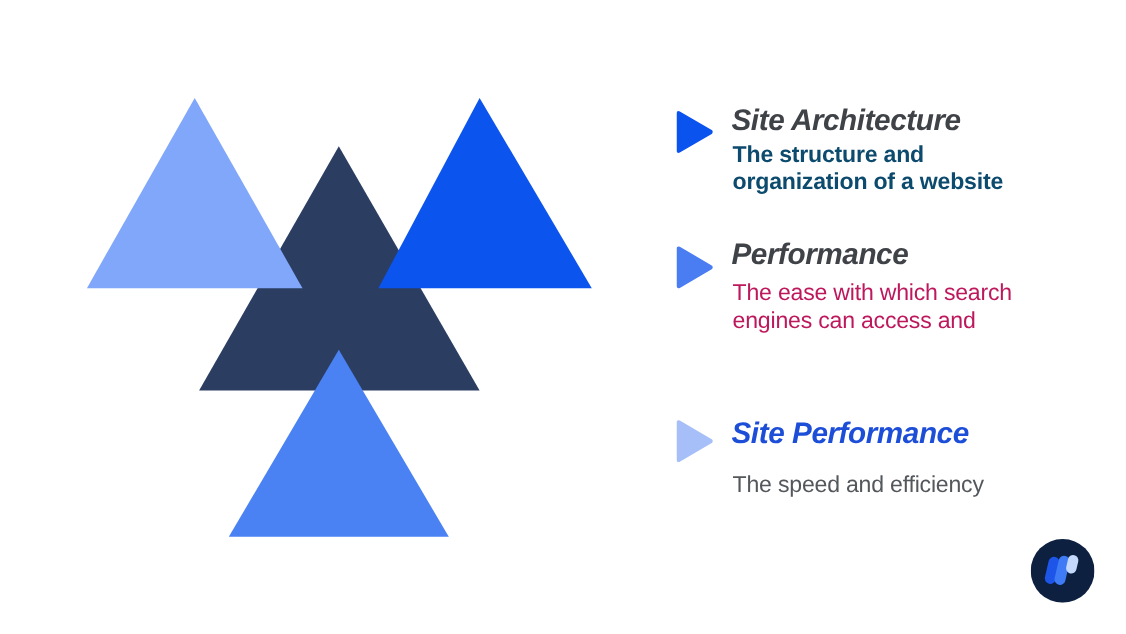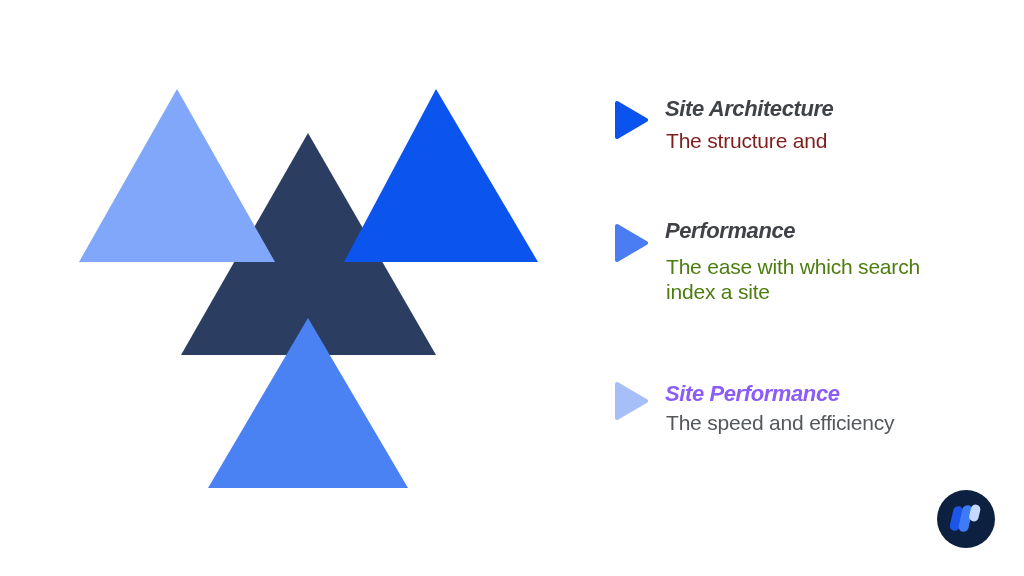--- a/index.html
+++ b/index.html
@@ -33,38 +33,38 @@
     width: 33px;
     height: 40px;
   }
   .item-1 .bullet { top: 7px; }
   .item-2 .bullet { top: 8px; }
   .item-3 .bullet { top: 3px; }
   .item-title {
     position: absolute;
     left: 51px;
     top: 0;
-    font-size: 22px;
+    font-size: 27px;
     line-height: 32px;
     font-weight: 700;
     font-style: italic;
     letter-spacing: -0.4px;
     white-space: nowrap;
   }
   .item-body {
     position: absolute;
     left: 52px;
     font-size: 21px;
     line-height: 25px;
     letter-spacing: -0.2px;
     white-space: nowrap;
   }
   .item-1 .item-body { top: 35px; }
   .item-2 .item-body { top: 39px; }
-  .item-3 .item-body { top: 32px; }
+  .item-3 .item-body { top: 50px; }
   .logo {
     position: absolute;
     left: 937px;
     top: 490px;
     width: 58px;
     height: 58px;
   }
 </style>
 </head>
 <body style="background: rgb(255, 255, 255);">
@@ -76,41 +76,42 @@
     <polygon points="117,19 19,192 215,192" fill="#80a7fa"></polygon>
     <polygon points="376,19 284,192 478,192" fill="#0b54ee"></polygon>
     <polygon points="248,248 148,418 348,418" fill="#4a82f4"></polygon>
   </svg>
 
   <div class="item item-1">
     <svg class="bullet" viewBox="0 0 33 40" aria-hidden="true">
       <polygon points="2,3 31,20 2,37" stroke-width="4" stroke-linejoin="round" fill="#0b53ee" stroke="#0b53ee"></polygon>
     </svg>
     <div class="item-title" style="color: rgb(63, 66, 71);">Site Architecture</div>
-    <div class="item-body" style="color: #7f1d1d;">
+    <div class="item-body" style="color: #0c4a6e; font-weight: bold;">
       <div>The structure and</div>
+      <div>organization of a website</div>
     </div>
   </div>
 
   <div class="item item-2">
     <svg class="bullet" viewBox="0 0 33 40" aria-hidden="true">
       <polygon points="2,3 31,20 2,37" stroke-width="4" stroke-linejoin="round" fill="#4a7df2" stroke="#4a7df2"></polygon>
     </svg>
     <div class="item-title" style="color: rgb(63, 66, 71);">Performance</div>
-    <div class="item-body" style="color: #4d7c0f;">
+    <div class="item-body" style="color: #be185d;">
       <div>The ease with which search</div>
-      <div>index a site</div>
+      <div>engines can access and</div>
     </div>
   </div>
 
   <div class="item item-3">
     <svg class="bullet" viewBox="0 0 33 40" aria-hidden="true">
       <polygon points="2,3 31,20 2,37" stroke-width="4" stroke-linejoin="round" fill="#a6bff8" stroke="#a6bff8"></polygon>
     </svg>
-    <div class="item-title" style="color: #8b5cf6;">Site Performance</div>
+    <div class="item-title" style="color: #1d4ed8;">Site Performance</div>
     <div class="item-body" style="color: rgb(84, 88, 92);">
       <div>The speed and efficiency</div>
     </div>
   </div>
 
   <svg class="logo" viewBox="0 0 58 58" aria-hidden="true">
     <circle cx="29" cy="29" r="29" fill="#0d2040"></circle>
     <rect x="14.5" y="16" width="10" height="25" rx="5" transform="rotate(13 19.5 28.5)" fill="#1c55e8"></rect>
     <rect x="23.5" y="15" width="10" height="27" rx="5" transform="rotate(13 28.5 28.5)" fill="#3e7bf5"></rect>
     <rect x="33" y="14.5" width="9.5" height="17" rx="4.7" transform="rotate(13 37.7 23)" fill="#c4d9fc"></rect>

